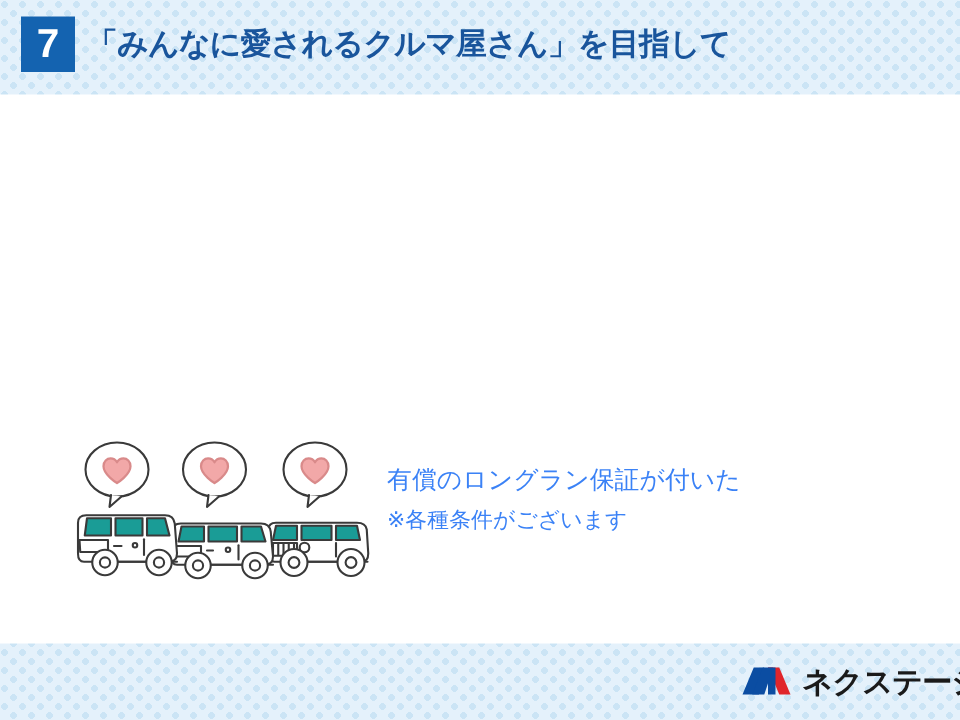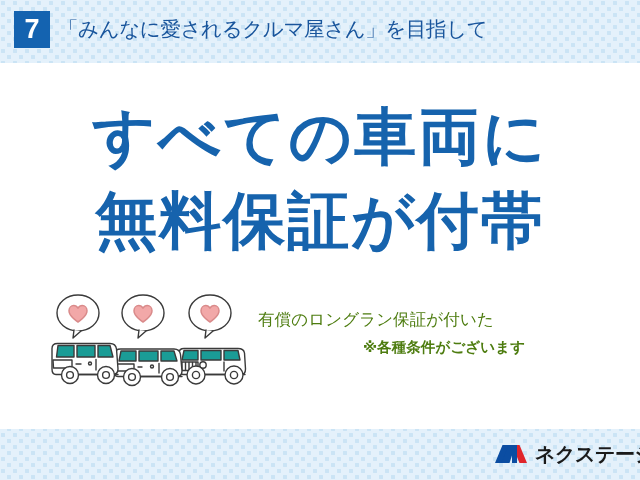--- a/index.html
+++ b/index.html
@@ -48,21 +48,21 @@
     text-align: center;
     font-family: "Liberation Sans", sans-serif;
   }
   #header-title {
     position: absolute;
     left: 58px;
     top: 13px;
     height: 32px;
     line-height: 32px;
     font-size: 20.5px;
-    font-weight: normal;
+    font-weight: bold;
     color: #19559c;
     letter-spacing: -0.4px;
     white-space: nowrap;
     font-family: "DejaVu Sans", sans-serif;
   }
 
   
   #panel {
     position: absolute;
     left: 0;
@@ -102,32 +102,31 @@
 
   
   #body-copy {
     position: absolute;
     left: 258px;
     top: 244px;
     width: 372px;
   }
   .body-line {
     font-size: 16.5px;
-    color: #4d7c0f;
+    color: #3b82f6;
     line-height: 26px;
     letter-spacing: 0.1px;
     white-space: nowrap;
     font-family: "DejaVu Sans", sans-serif;
   }
   .body-line.note {
     font-size: 14.5px;
-    font-weight: bold;
+    font-weight: normal;
     line-height: 24px;
     margin-top: 2px;
-    text-align: center;
   }
 
   
   #footer-logo {
     position: absolute;
     left: 494px;
     top: 440px;
     height: 28px;
     display: flex;
     align-items: center;
@@ -149,24 +148,20 @@
 
 <div id="bg-pattern"></div>
 
 <div id="header">
   <div id="header-badge">7</div>
   <div id="header-title">「みんなに愛されるクルマ屋さん」を目指して</div>
 </div>
 
 <div id="panel">
 
-  <div id="headline">
-    <div class="headline-line">すべての車両に</div>
-    <div class="headline-line">無料保証が付帯</div>
-  </div>
 
   <div id="cars-group">
     <svg id="cars-svg" width="206" height="108" viewBox="0 0 206 108" xmlns="http://www.w3.org/2000/svg">
 
       <g fill="none" stroke="#3a3a3a" stroke-width="1.4" stroke-linecap="round" stroke-linejoin="round">
 
         <g>
           <ellipse cx="30" cy="22" rx="21" ry="18" fill="#ffffff"></ellipse>
           <path d="M26 39 L25 47 L33 40" fill="#ffffff"></path>
           <path d="M30 31 C30 31 21 25.5 21 19.8 C21 16.6 23.3 14.6 25.7 14.6

